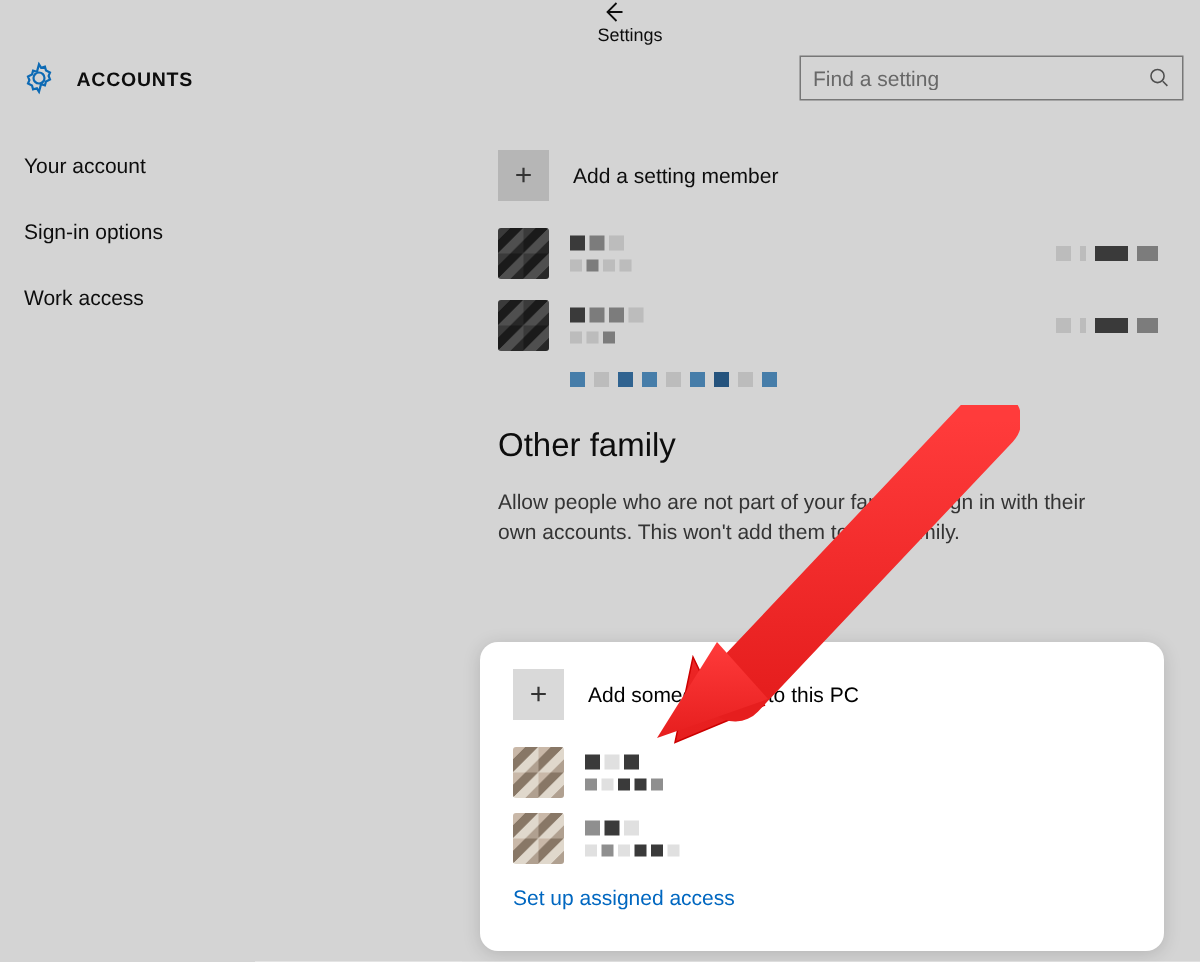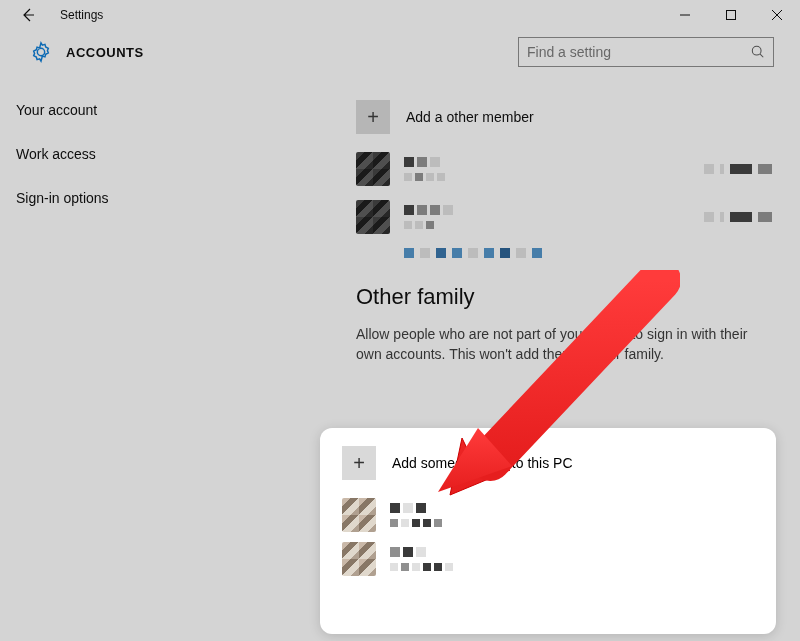--- a/index.html
+++ b/index.html
@@ -1,36 +1,36 @@
 <!DOCTYPE html>
 <html><head>
 <meta charset="utf-8">
 <style>
   * { box-sizing: border-box; margin: 0; padding: 0; font-family: "Segoe UI", sans-serif; }
   html, body { width: 800px; height: 641px; overflow: hidden; position: relative; }
   body { background: #fff; color: #000; }
 
   
-  .titlebar { height: 30px; display: flex; align-items: center; padding-left: 18px; }
+  .titlebar { height: 30px; display: flex; align-items: center; padding-left: 18px; flex-direction: column; }
   .back { width: 20px; height: 20px; display: flex; align-items: center; justify-content: center; cursor: default; }
   .title { margin-left: 22px; font-size: 12px; color: #000; }
   .winctrls { margin-left: auto; display: flex; }
   .winbtn { width: 46px; height: 30px; display: flex; align-items: center; justify-content: center; }
   .winbtn svg { display: block; }
 
   
-  .header { height: 44px; display: flex; align-items: center; padding: 0 26px; justify-content: center; }
+  .header { height: 44px; display: flex; align-items: center; padding: 0 11px; justify-content: center; }
   .gear { width: 22px; height: 22px; margin-left: 4px; color: #0078d7; }
   .category { margin-left: 14px; font-size: 13px; font-weight: 600; letter-spacing: .5px; }
   .searchwrap { margin-left: auto; width: 256px; height: 30px; border: 1px solid #888; display: flex; align-items: center; padding: 0 8px; background: #fff; }
   .searchwrap input { border: none; outline: none; flex: 1; font-size: 14px; background: transparent; }
   .searchicon { width: 14px; height: 14px; color: #555; }
 
   
-  .app { display: flex; height: calc(641px - 74px); gap: 24px; }
+  .app { display: flex; height: calc(641px - 74px); }
 
   
   .sidebar { width: 308px; background: #fff; padding-top: 14px; }
   .navitem { height: 44px; display: flex; align-items: center; padding-left: 16px; font-size: 14px; cursor: default; }
   .navitem.selected { background: #3b7da0; color: #fff; }
 
   
   .main { flex: 1; padding: 26px 28px 10px 24px; }
 
   .addrow { display: flex; align-items: center; margin-bottom: 18px; }
@@ -112,34 +112,34 @@
   </div>
 </div>
 
 <div class="app">
 
   <div class="sidebar">
     <div class="navitem">
         <span>Your account</span>
       </div>
     <div class="navitem">
+        <span>Sign-in options</span>
+      </div>
+    <div class="navitem">
         <span>Work access</span>
-      </div>
-    <div class="navitem">
-        <span>Sign-in options</span>
       </div>
   </div>
 
   <div class="main">
 
     <div class="addrow">
       <div class="plusbox">
           <span>+</span>
         </div>
-      <div class="addlabel">Add a other member</div>
+      <div class="addlabel">Add a setting member</div>
     </div>
 
     <div class="memrow">
       <div class="avatar"></div>
       <div class="namecol">
         <div class="pxline">
             <div class="px d"></div>
             <div class="px l"></div>
             <div class="px e"></div>
           </div>
@@ -240,20 +240,21 @@
           <div class="px e"></div>
           <div class="px l"></div>
           <div class="px e"></div>
           <div class="px d"></div>
           <div class="px d"></div>
           <div class="px e"></div>
         </div>
     </div>
   </div>
 
+  <div class="link">Set up assigned access</div>
 </div>
 
 <svg class="arrow" style="left:420px; top:270px;" width="260" height="230" viewBox="0 0 260 230">
   <defs>
     <linearGradient id="redg" x1="0" y1="0" x2="0" y2="1">
       <stop offset="0" stop-color="#ff3b3b"></stop>
         <stop offset="1" stop-color="#e61e1e"></stop>
     </linearGradient>
   </defs>
   <path d="M240 10 C 210 60, 130 140, 60 200

